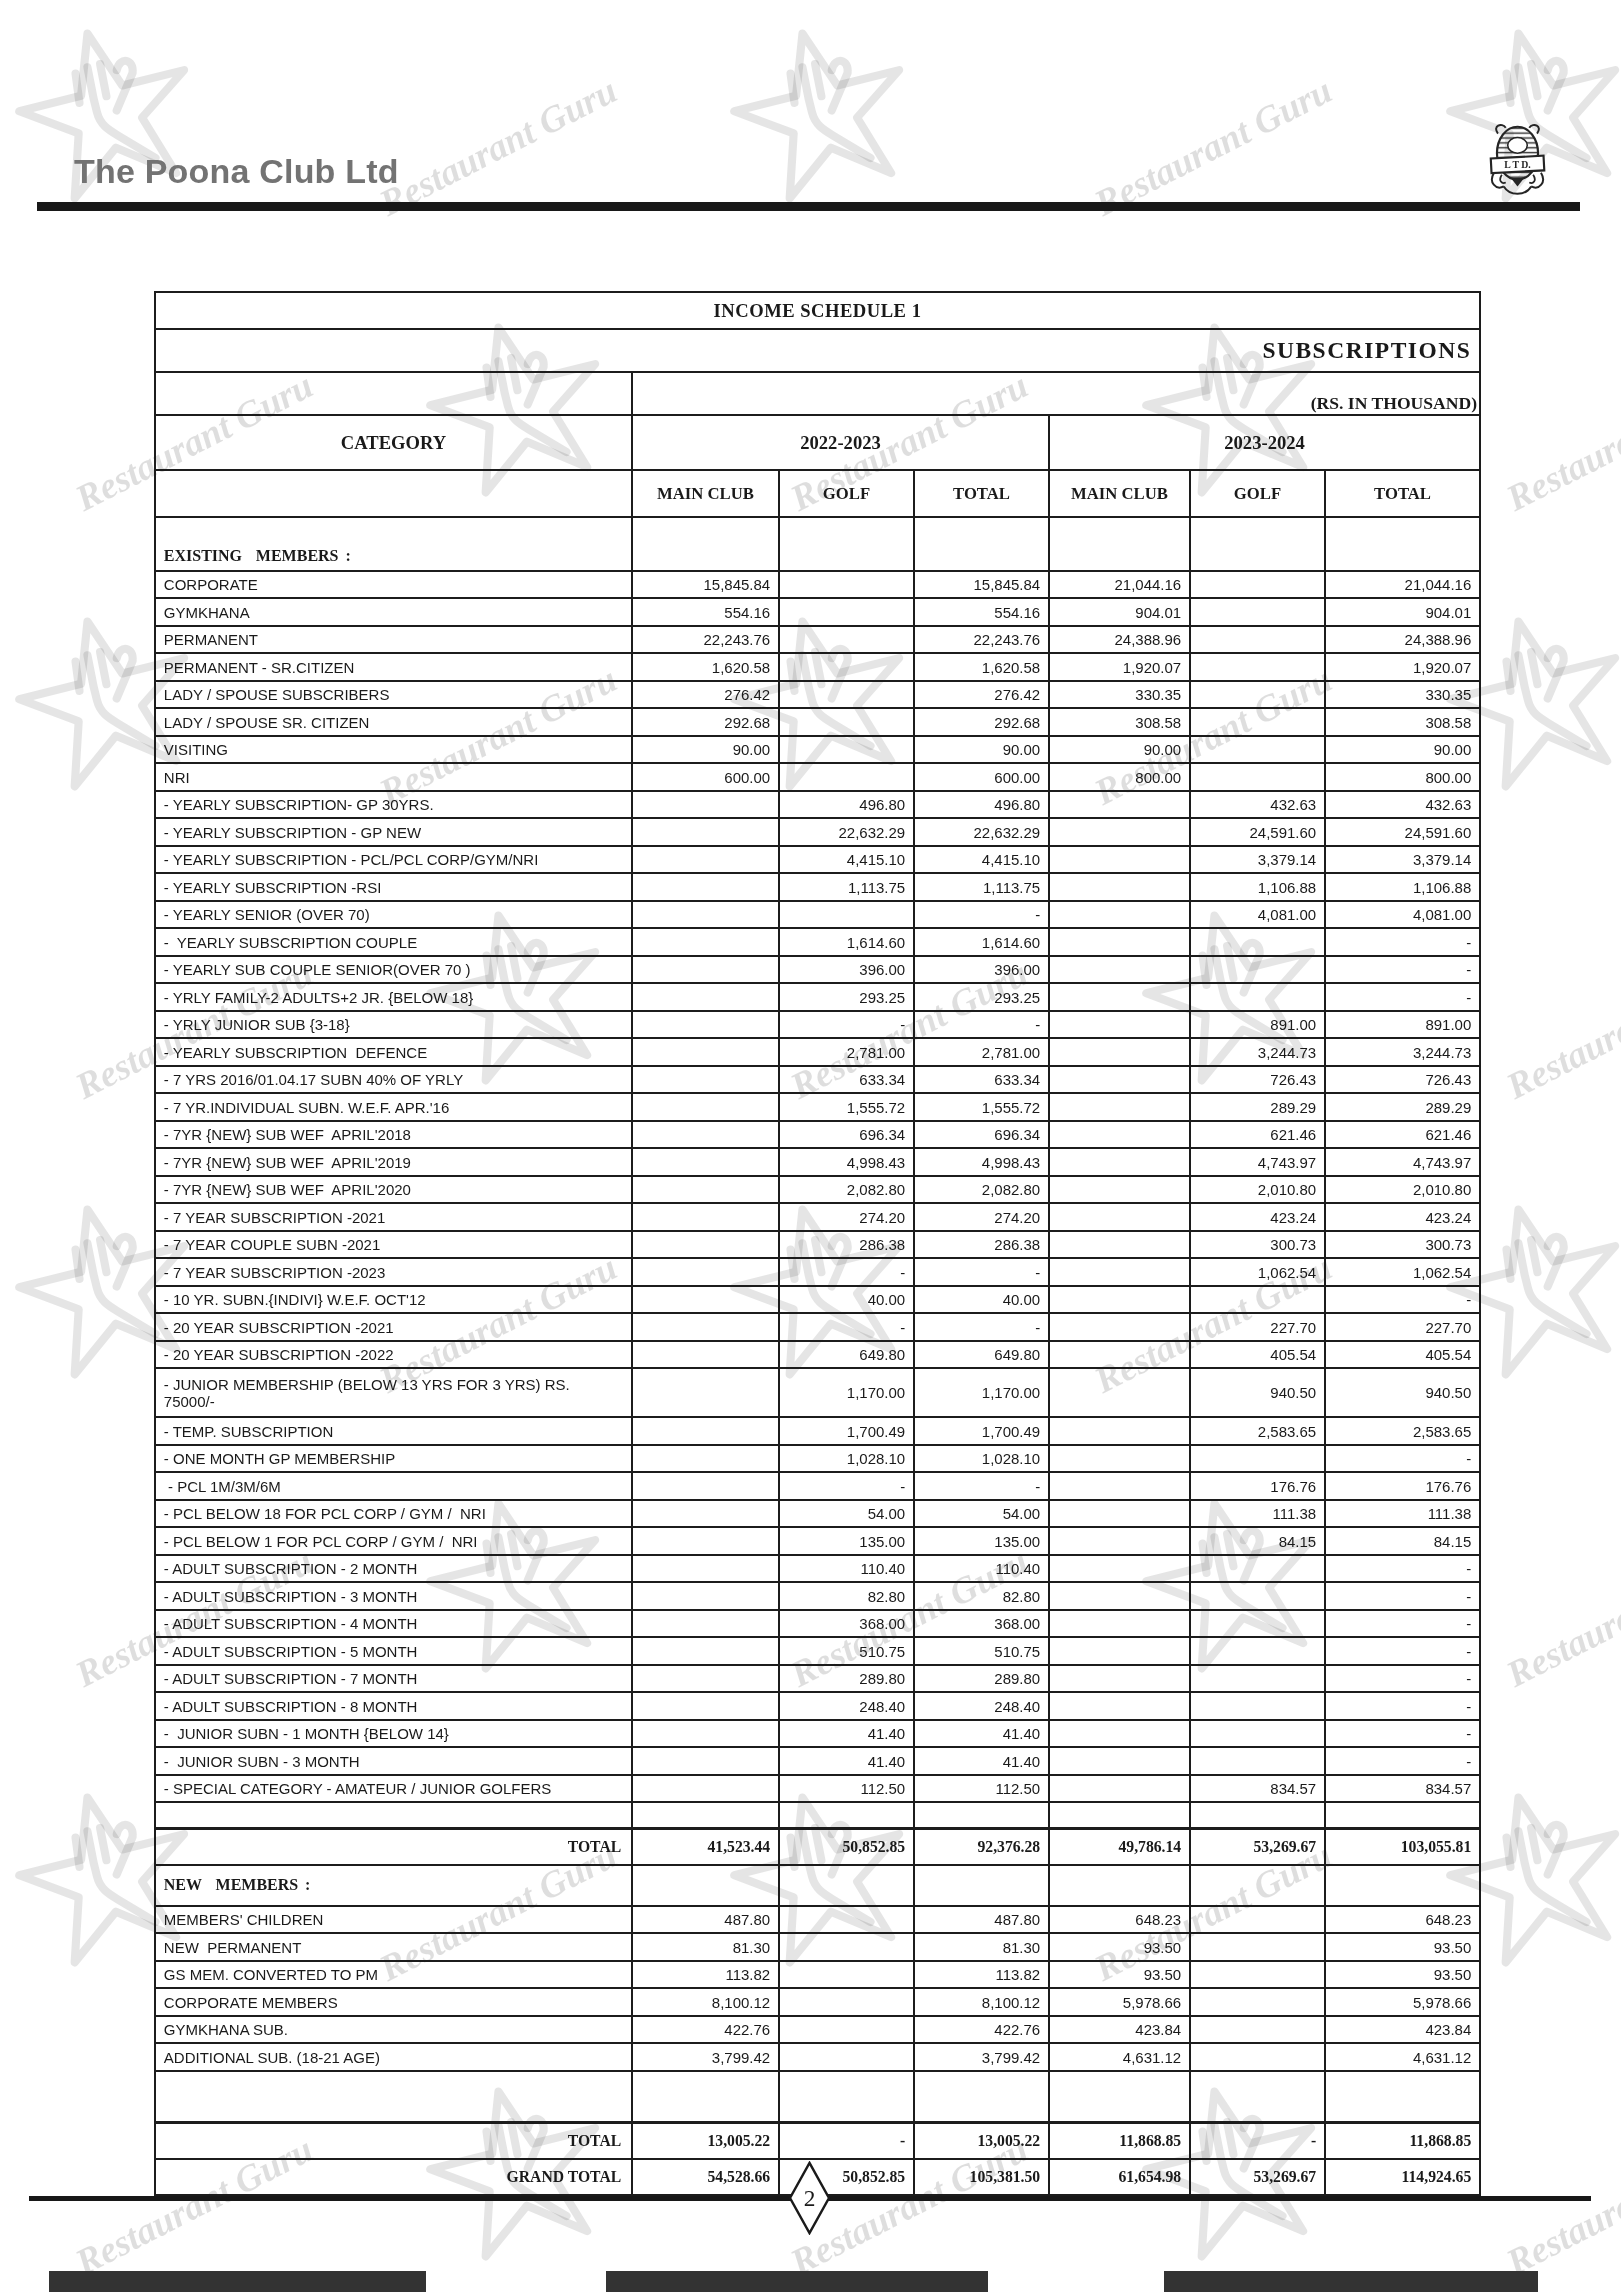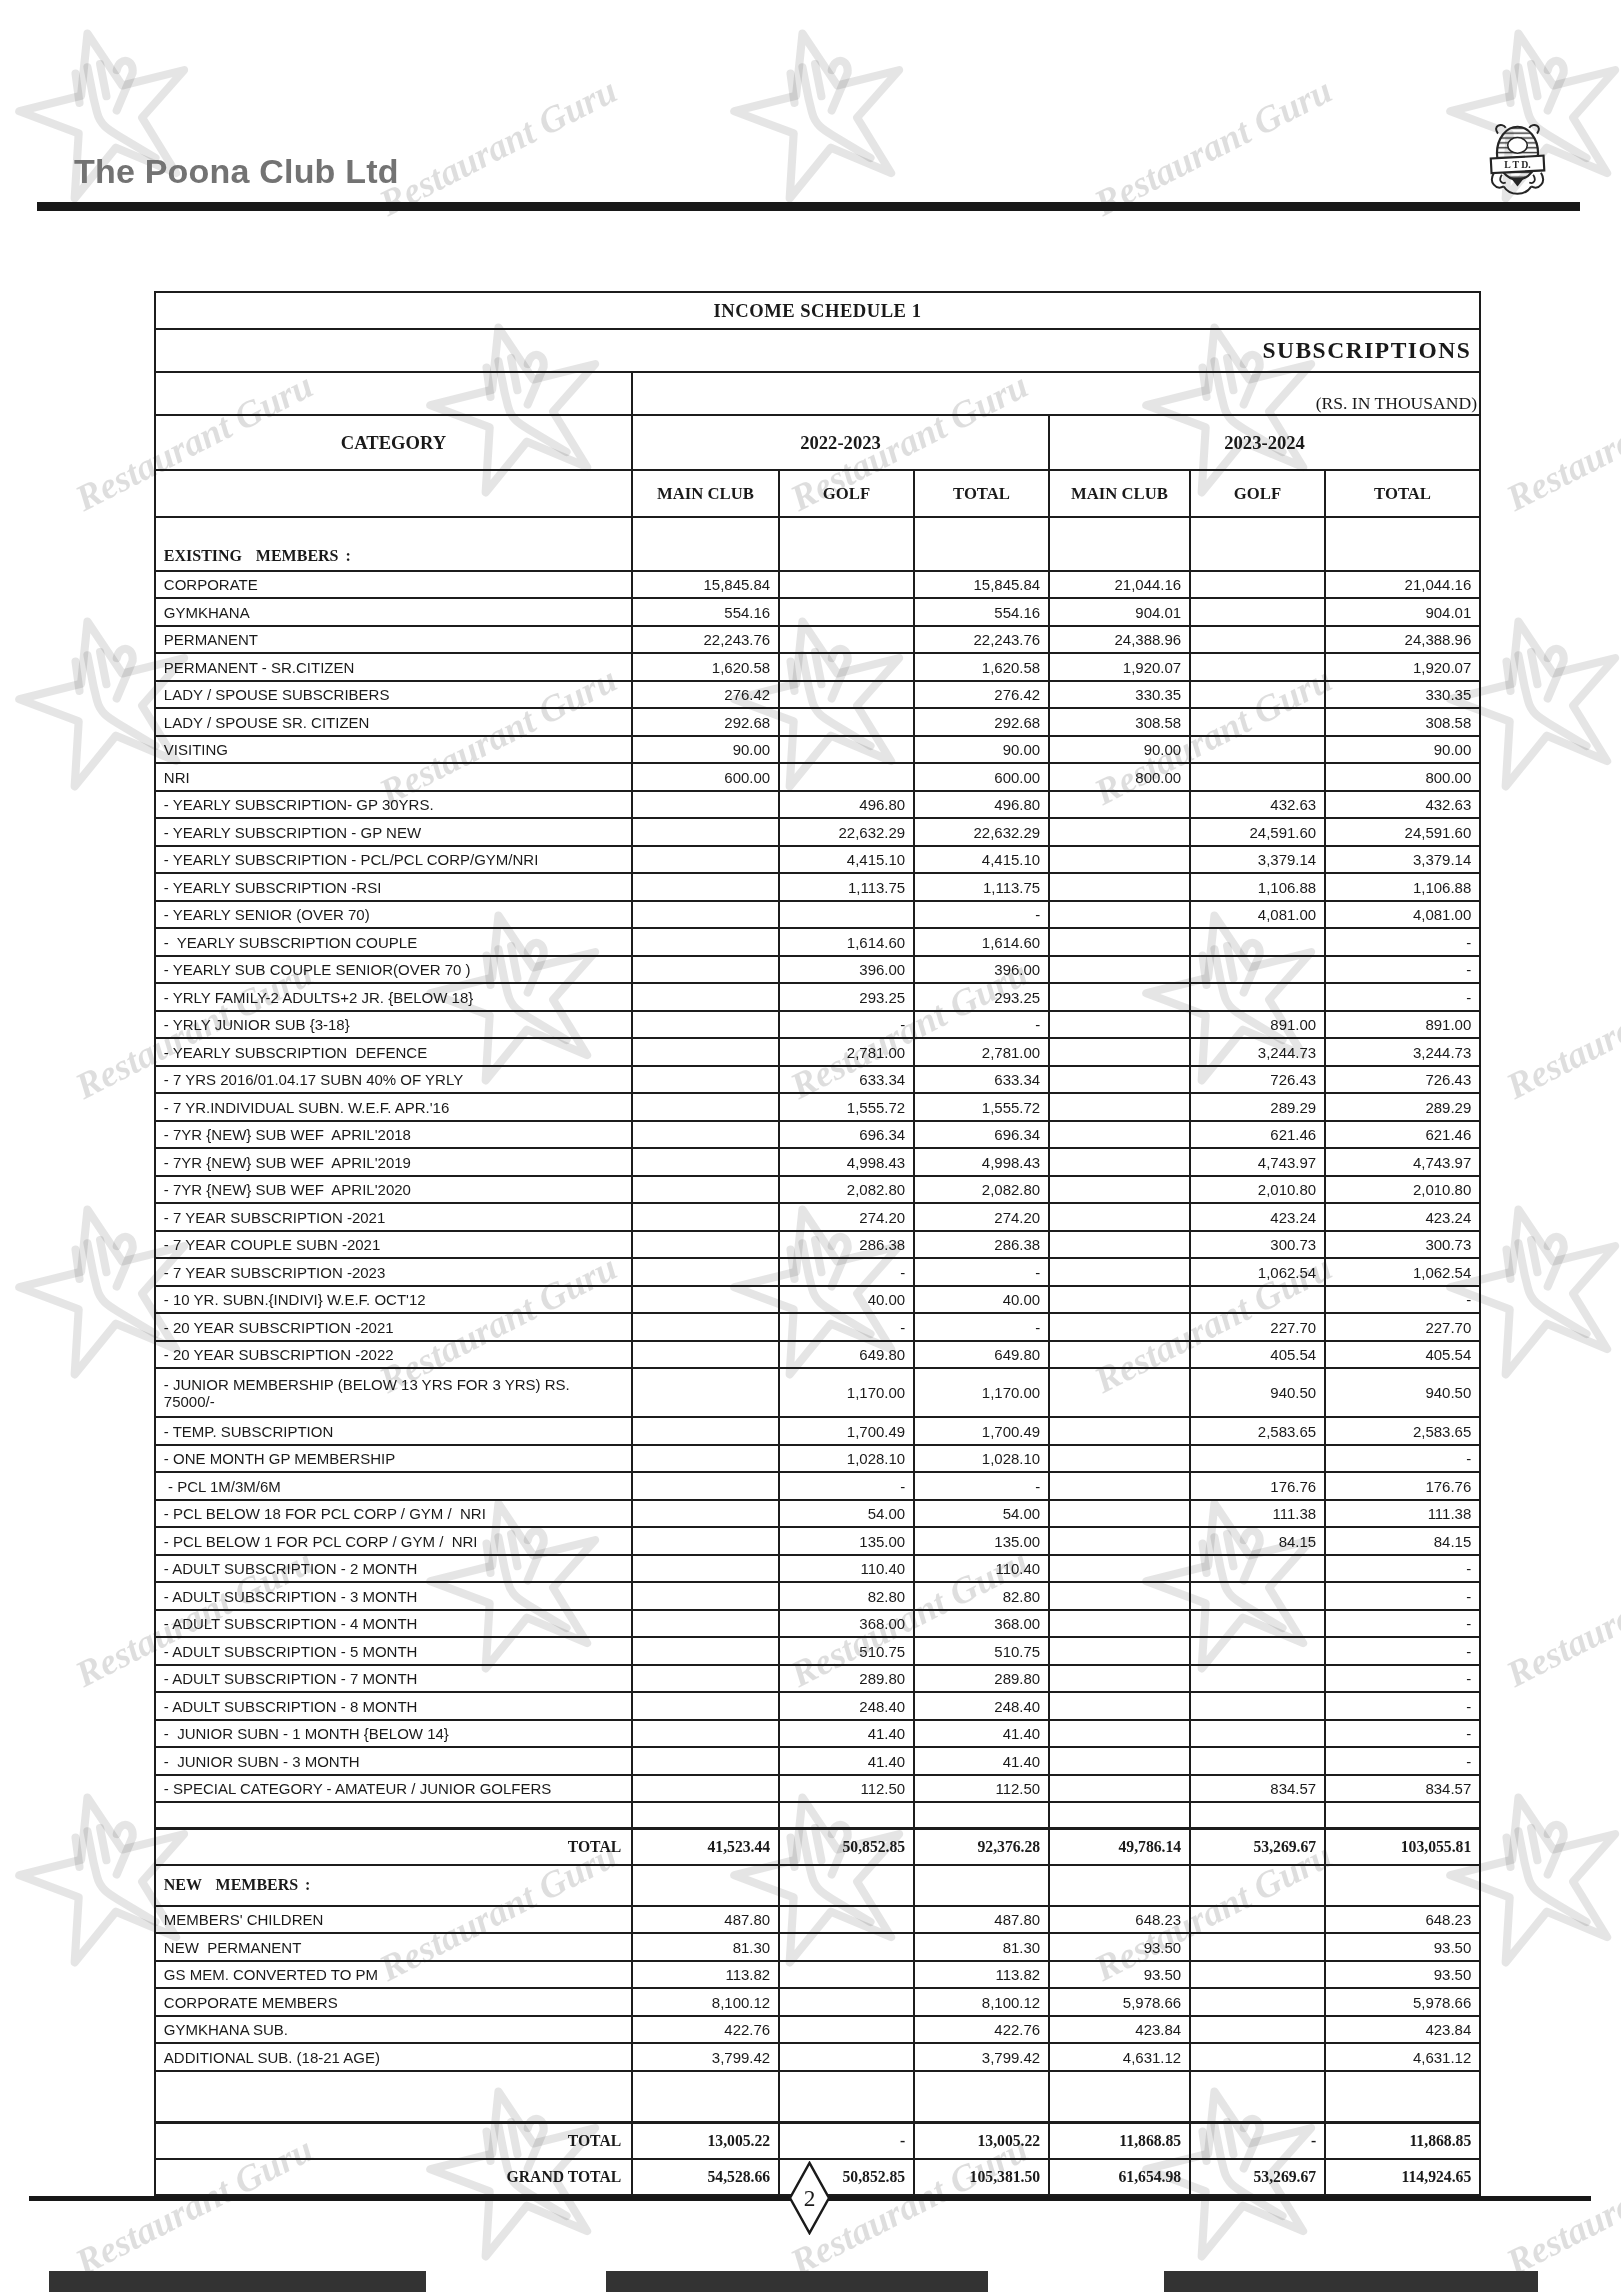--- a/index.html
+++ b/index.html
@@ -23,21 +23,21 @@
               z-index:1;background:transparent;table-layout:fixed;}
   table.sched td{border:2px solid #1c1c1c;padding:0 7.8px;overflow:hidden;}
   table.sched{border:2.9px solid #1c1c1c;}
 
   .h-title td{height:35px;text-align:center;font-family:"Liberation Serif",serif;
               font-weight:bold;font-size:18.6px;letter-spacing:0.5px;}
   .h-subtitle td{height:41px;text-align:right;font-family:"Liberation Serif",serif;
               font-weight:bold;font-size:23.5px;letter-spacing:1.5px;}
   .h-rs td{height:41px;}
   .rs-note{text-align:right;vertical-align:bottom;font-family:"Liberation Serif",serif;
-           font-weight:normal;font-size:17.6px;padding-right:2px !important;}
+           font-weight:bold;font-size:17.6px;padding-right:2px !important;}
   .h-years td{height:53px;text-align:center;font-family:"Liberation Serif",serif;
               font-weight:bold;font-size:18.6px;border-radius:7px;}
   .h-cols td{height:45px;text-align:center;font-family:"Liberation Serif",serif;
              font-weight:bold;font-size:16.7px;}
 
   tbody td.c-label{text-align:left;font-size:15px;white-space:pre-wrap;line-height:1.15;}
   tbody td.c-num{text-align:right;font-size:15px;}
   tr.r-data td{height:25.5px;}
   tr.r-tall td{height:47px;}
   tr.r-section td{height:47px;vertical-align:bottom;}

